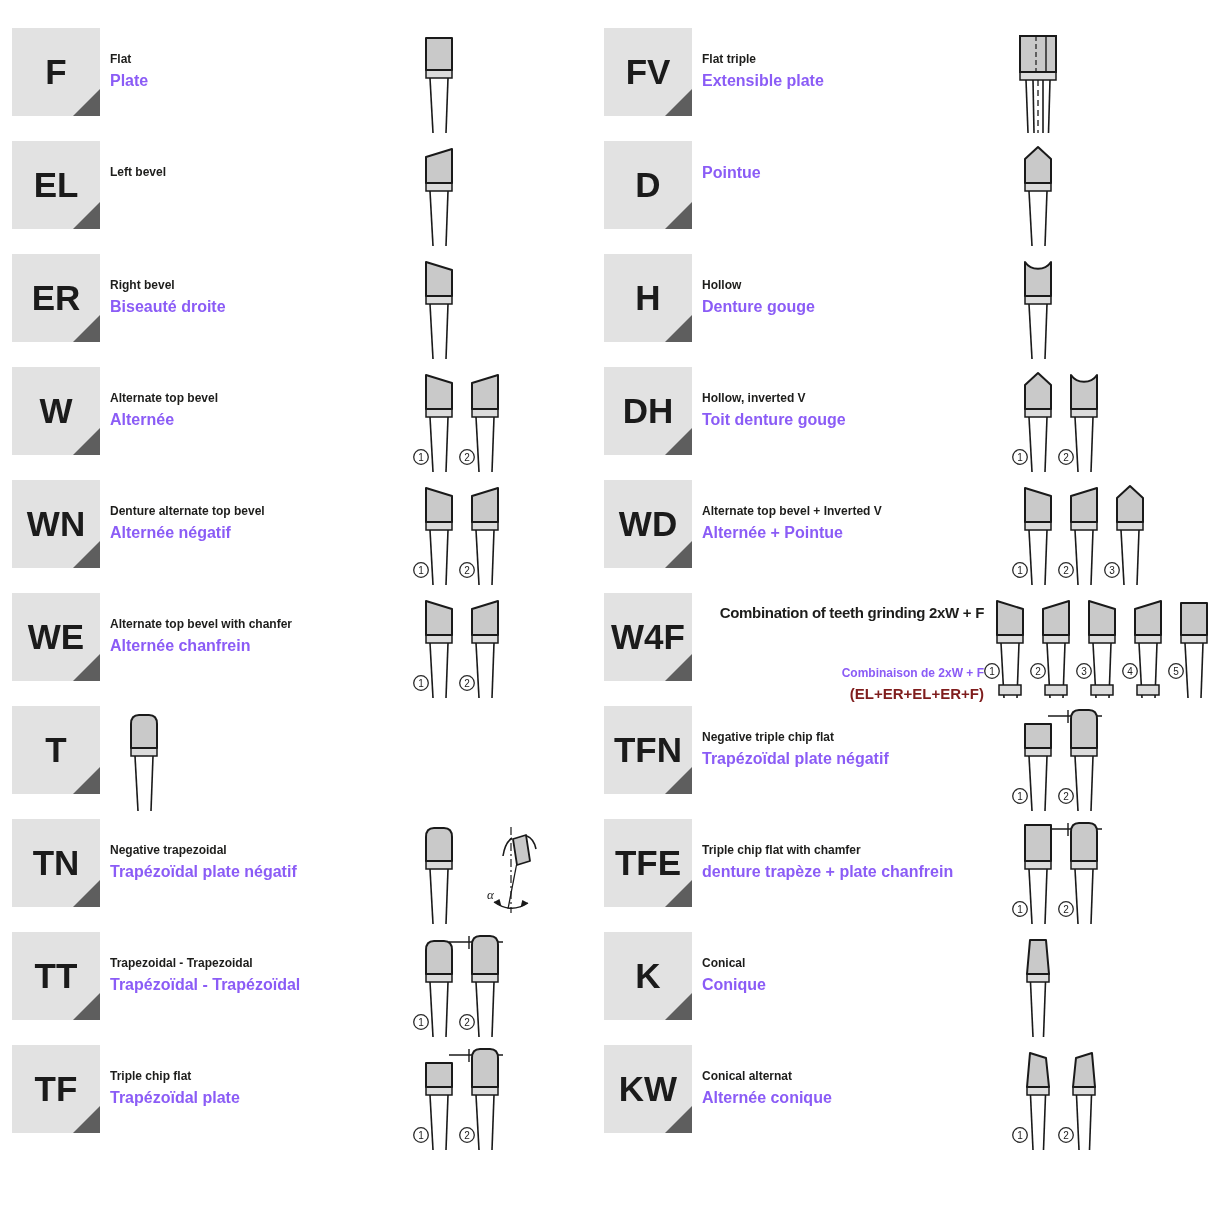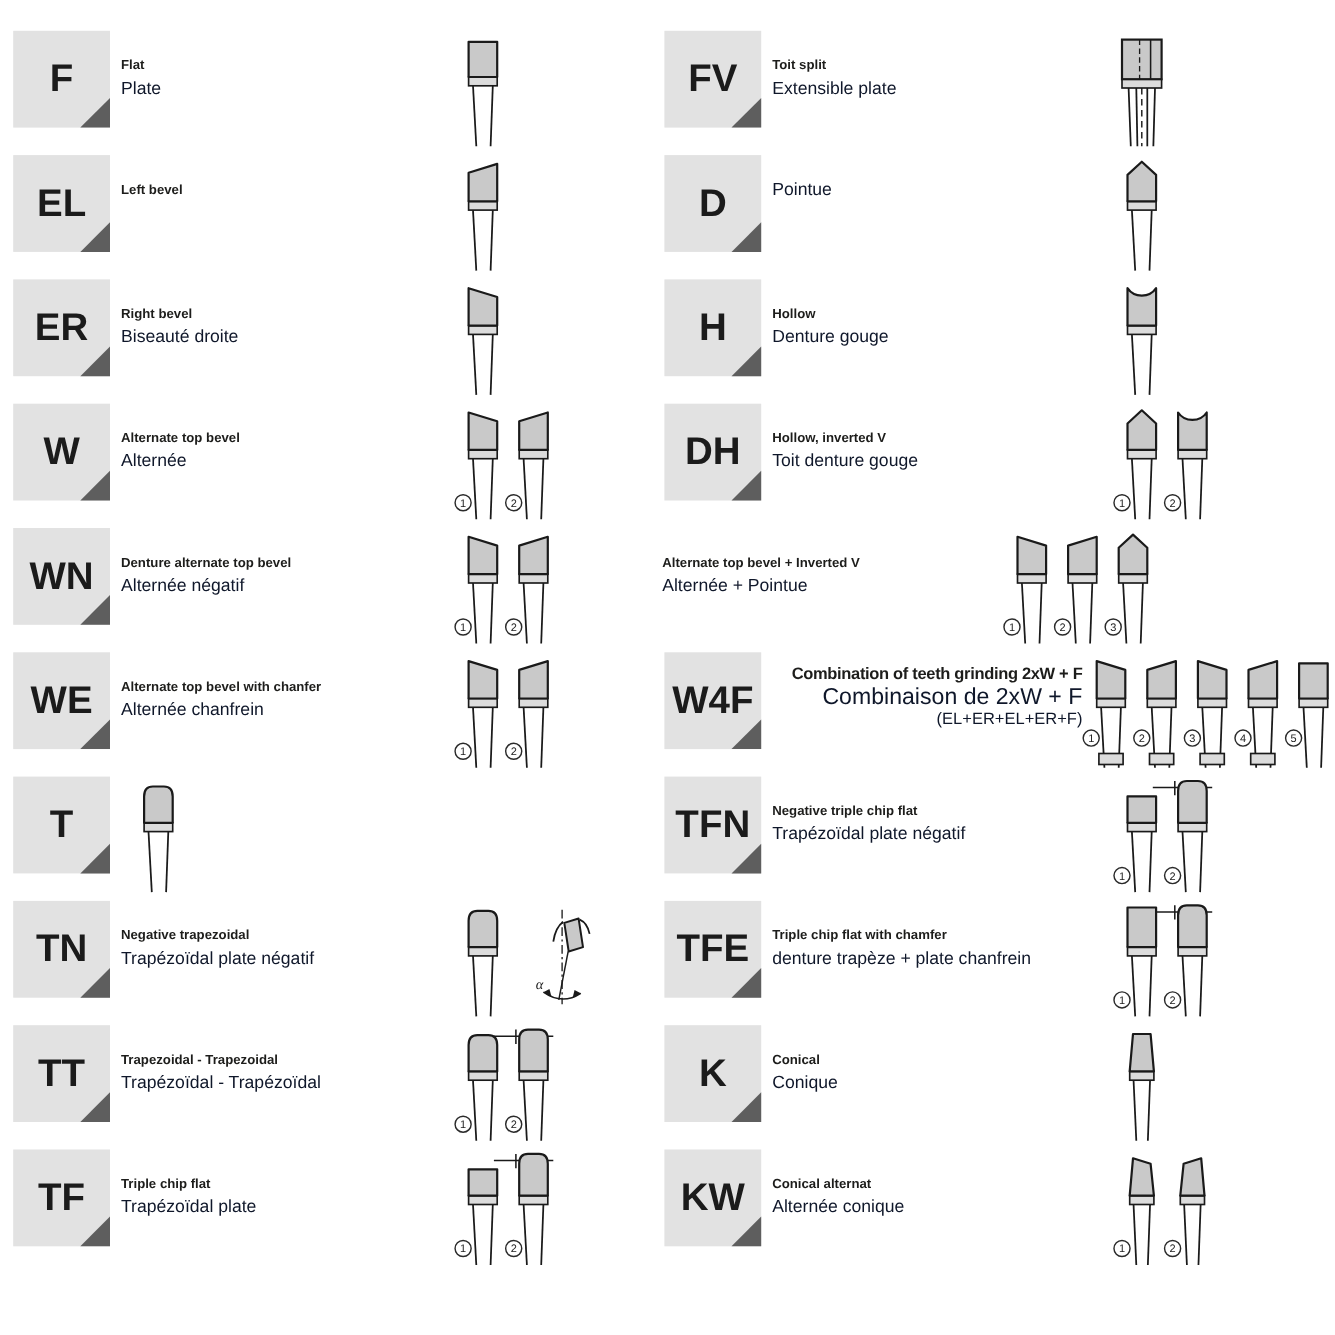--- a/index.html
+++ b/index.html
@@ -11,28 +11,28 @@
   .row{display:flex;align-items:flex-start;height:88px;margin-bottom:25px;}
   .badge{flex:none;width:88px;height:88px;margin-left:12px;background:#e2e2e2;position:relative;
          display:flex;align-items:center;justify-content:center;}
   .badge-code{font-size:35px;font-weight:bold;color:#1b1b1b;}
   .badge-corner{position:absolute;right:0;bottom:0;width:0;height:0;
          border-left:27px solid transparent;border-bottom:27px solid #5e5e5e;}
   .text{flex:none;margin-left:10px;padding-top:21px;}
   .col-0 .text{width:285px;}
   .col-1 .text{width:282px;}
   .title{font-size:12px;font-weight:bold;color:#1d1d1b;line-height:21px;white-space:nowrap;}
-  .subtitle{font-size:16px;font-weight:normal;color:#0f172a;line-height:21px;white-space:nowrap;}
-  .note{font-size:15px;font-weight:normal;color:#0f172a;line-height:20px;white-space:nowrap;}
+  .subtitle{font-size:16px;font-weight:bold;color:#8b5cf6;line-height:21px;white-space:nowrap;}
+  .note{font-size:15px;font-weight:bold;color:#7f1d1d;line-height:20px;white-space:nowrap;}
   .icon{flex:none;padding-top:4px;}
   .col-0 .icon{padding-left:18px;}
   .col-1 .icon{padding-left:28px;}
   .row-w4f .text{padding-top:9px;text-align:right;}
   .row-w4f .title{font-size:15px;letter-spacing:-0.3px;}
-  .row-w4f .subtitle{font-size:21px;}
+  .row-w4f .subtitle{font-size:12px;margin-top:40px;}
   .row-w4f .icon{padding-left:0;}
   svg{display:block;overflow:visible;}
 </style>
 </head>
 <body>
 
 <div class="catalog">
   <div class="col col-0" id="col-0">
       <div class="row">
         <div class="badge">
@@ -295,21 +295,21 @@
         </div>
       </div>
     </div>
   <div class="col col-1" id="col-1">
       <div class="row">
         <div class="badge">
           <span class="badge-code">FV</span>
           <span class="badge-corner"></span>
         </div>
         <div class="text">
-          <div class="title">Toit split</div>
+          <div class="title">Flat triple</div>
           <div class="subtitle">Extensible plate</div>
         </div>
         <div class="icon">
           <svg width="46" height="102" viewBox="0 0 46 102">
             <line x1="14" y1="48" x2="16" y2="101" stroke="#1a1a1a" stroke-width="1.6"></line>
             <line x1="21" y1="48" x2="22" y2="101" stroke="#1a1a1a" stroke-width="1.6"></line>
             <line x1="31" y1="48" x2="31" y2="101" stroke="#1a1a1a" stroke-width="1.6"></line>
             <line x1="38" y1="48" x2="36.5" y2="101" stroke="#1a1a1a" stroke-width="1.6"></line>
             <line x1="26" y1="48" x2="26" y2="101" stroke="#1a1a1a" stroke-width="1.3" stroke-dasharray="6 4"></line>
             <rect x="8" y="40" width="36" height="8" fill="#dcdcdc" stroke="#1a1a1a" stroke-width="1.5"></rect>
@@ -382,20 +382,24 @@
               <line x1="35" y1="46" x2="33" y2="101" stroke="#1a1a1a" stroke-width="1.6"></line>
               <rect x="13" y="38" width="26" height="8" fill="#dcdcdc" stroke="#1a1a1a" stroke-width="1.5"></rect>
               <path d="M13,4 C19,13 33,13 39,4 V38 H13 Z" fill="#c9c9c9" stroke="#1a1a1a" stroke-width="2" stroke-linejoin="round"></path>
               <circle cx="8" cy="86" r="7.3" fill="#ffffff" stroke="#2a2a2a" stroke-width="1.3"></circle>
               <text x="8" y="89.6" text-anchor="middle" font-size="10" font-family="Liberation Sans, sans-serif" fill="#222222">2</text>
             </g>
           </svg>
         </div>
       </div>
       <div class="row">
+        <div class="badge">
+          <span class="badge-code">WD</span>
+          <span class="badge-corner"></span>
+        </div>
         <div class="text">
           <div class="title">Alternate top bevel + Inverted V</div>
           <div class="subtitle">Alternée + Pointue</div>
         </div>
         <div class="icon">
           <svg width="138" height="102" viewBox="0 0 138 102">
             <g transform="translate(0,0)">
               <line x1="17" y1="46" x2="20" y2="101" stroke="#1a1a1a" stroke-width="1.6"></line>
               <line x1="35" y1="46" x2="33" y2="101" stroke="#1a1a1a" stroke-width="1.6"></line>
               <rect x="13" y="38" width="26" height="8" fill="#dcdcdc" stroke="#1a1a1a" stroke-width="1.5"></rect>

